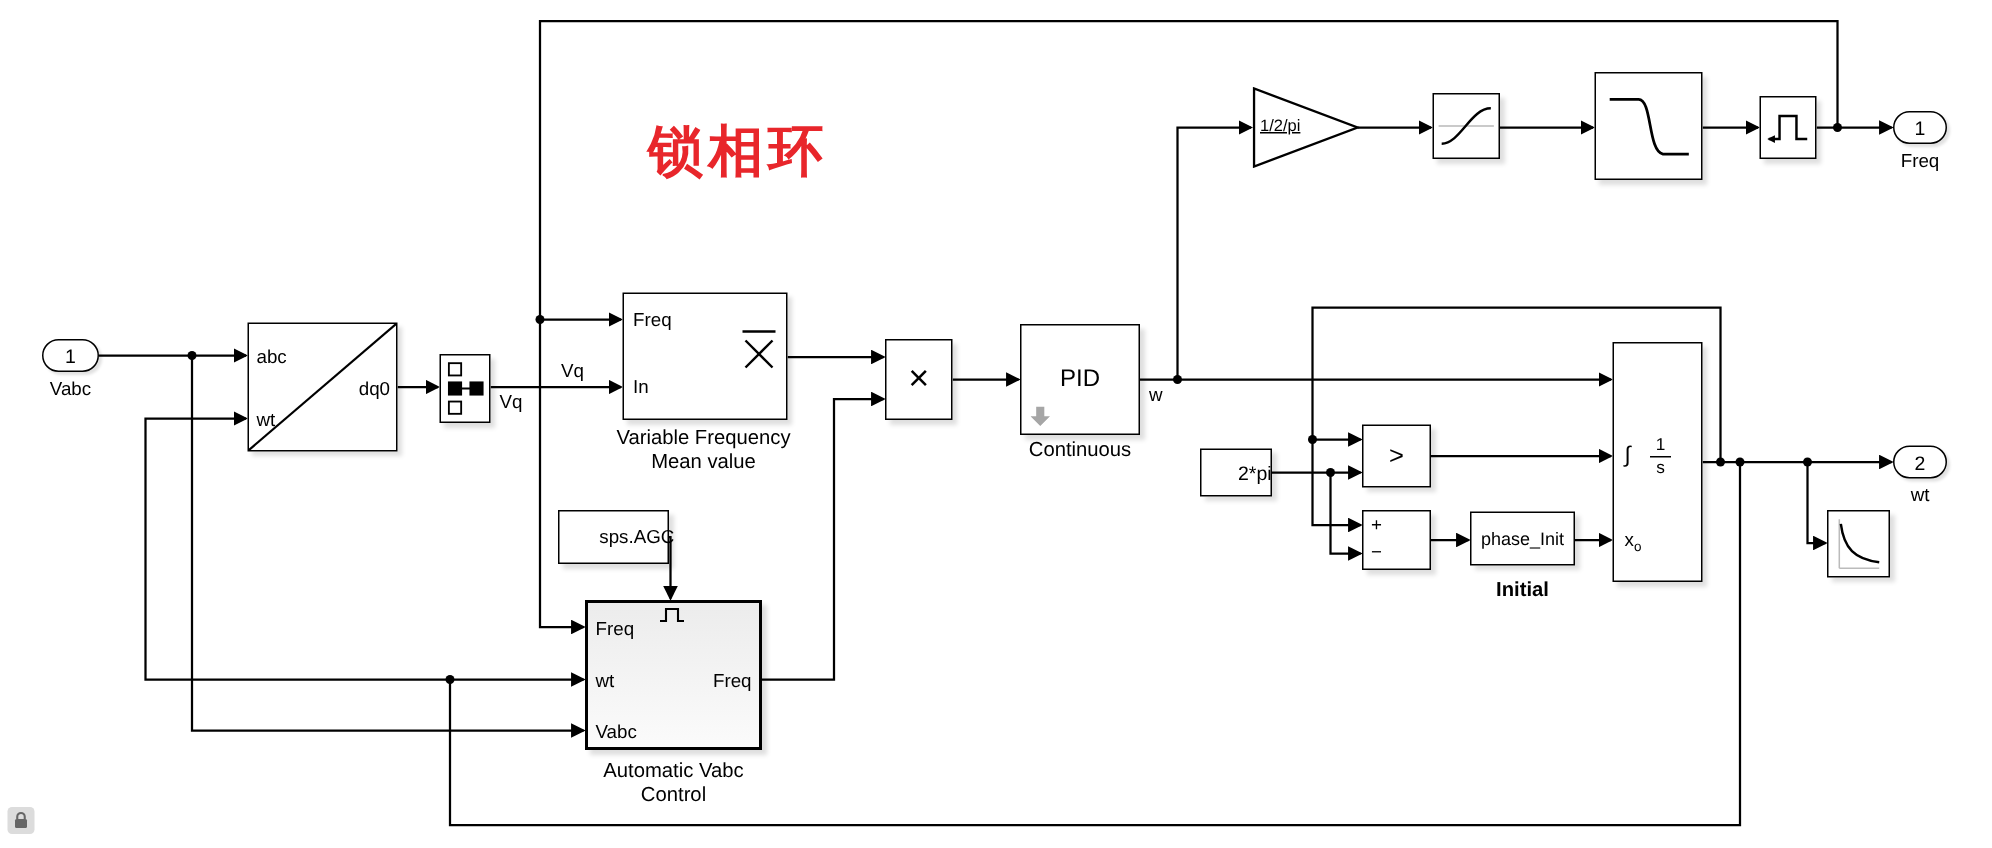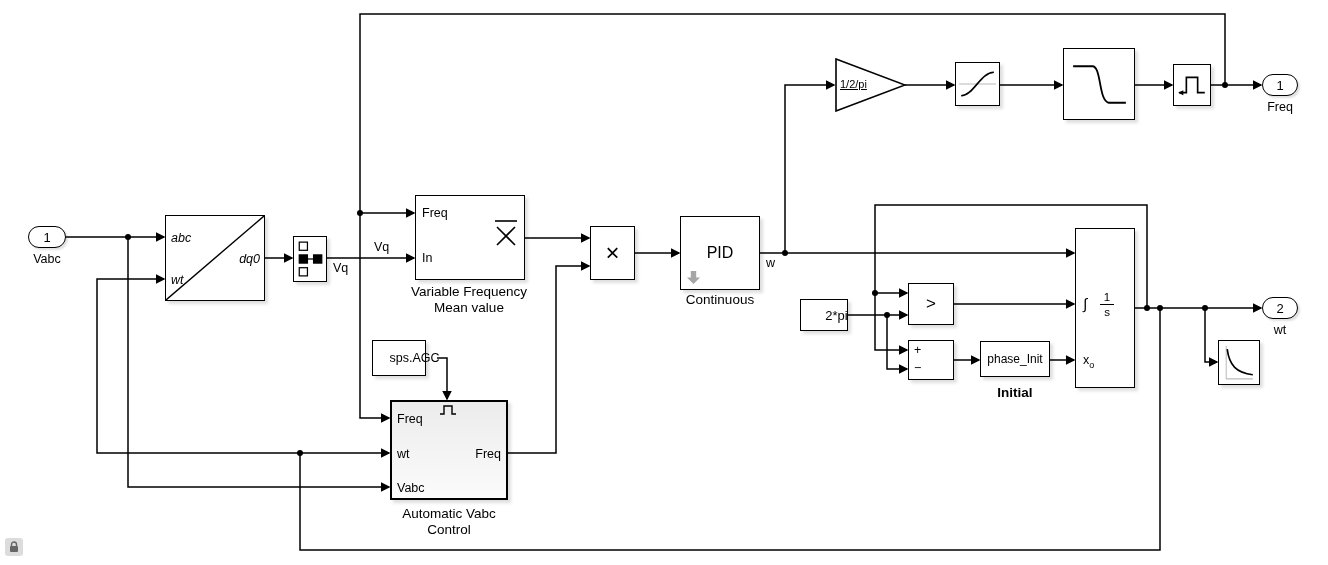--- a/index.html
+++ b/index.html
@@ -65,27 +65,28 @@
         <circle cx="1225" cy="85" r="3"></circle>
       <circle cx="887" cy="315" r="3"></circle>
         <circle cx="875" cy="293" r="3"></circle>
       <circle cx="1147" cy="308" r="3"></circle>
         <circle cx="1160" cy="308" r="3"></circle>
       <circle cx="1205" cy="308" r="3"></circle>
         <circle cx="300" cy="453" r="3"></circle>
     </g>
   </svg>
 
+  <div class="title-annotation" style="left:432px;top:76px;">锁相环</div>
 
   <div class="blk oval" style="left:28px;top:226px;width:38px;height:22px;">
     <span>1</span>
   </div>
   <div class="lbl" style="left:18px;top:252px;width:58px;text-align:center;">Vabc</div>
 
-  <div class="blk" style="left:165px;top:215px;width:100px;height:86px;font-style:italic;">
+  <div class="blk" style="left:165px;top:215px;width:100px;height:86px;">
     <svg class="icon-svg" viewBox="0 0 97 83" preserveAspectRatio="none">
       <line x1="0" y1="83" x2="97" y2="0" stroke="#000" stroke-width="1.4"></line>
     </svg>
     <div class="lbl" style="left:5px;top:15px;">abc</div>
     <div class="lbl" style="left:5px;top:57px;">wt</div>
     <div class="lbl" style="right:4px;top:36px;">dq0</div>
   </div>
 
   <div class="blk" style="left:293px;top:236px;width:34px;height:46px;">
     <svg class="icon-svg" viewBox="0 0 31 43">
@@ -192,21 +193,21 @@
       <path d="M7,5 V37 M7,37 H33" stroke="#bbbbbb" stroke-width="1" fill="none"></path>
       <path d="M8,8 C10,24 17,31 33,33" stroke="#000" stroke-width="1.6" fill="none"></path>
     </svg>
   </div>
 
   <div class="blk oval" style="left:1262px;top:297px;width:36px;height:22px;">
     <span>2</span>
   </div>
   <div class="lbl" style="left:1262px;top:323px;width:36px;text-align:center;">wt</div>
 
-  <div class="blk center" style="left:372px;top:340px;width:54px;height:36px;font-size:12.5px;padding-left:31px;">
+  <div class="blk center" style="left:372px;top:340px;width:74px;height:36px;font-size:12.5px;padding-left:31px;">
     <span>sps.AGC</span>
   </div>
 
   <div class="blk" style="left:390px;top:400px;width:118px;height:100px;border-width:2px;background:linear-gradient(180deg,#ececec,#fbfbfb);">
     <svg style="position:absolute;left:47px;top:2px;" width="18" height="12" viewBox="0 0 18 12">
       <path d="M1,10 H5 V2 H13 V10 H17" fill="none" stroke="#000" stroke-width="1.4"></path>
     </svg>
     <div class="lbl" style="left:5px;top:10px;">Freq</div>
     <div class="lbl" style="left:5px;top:45px;">wt</div>
     <div class="lbl" style="left:5px;top:79px;">Vabc</div>

